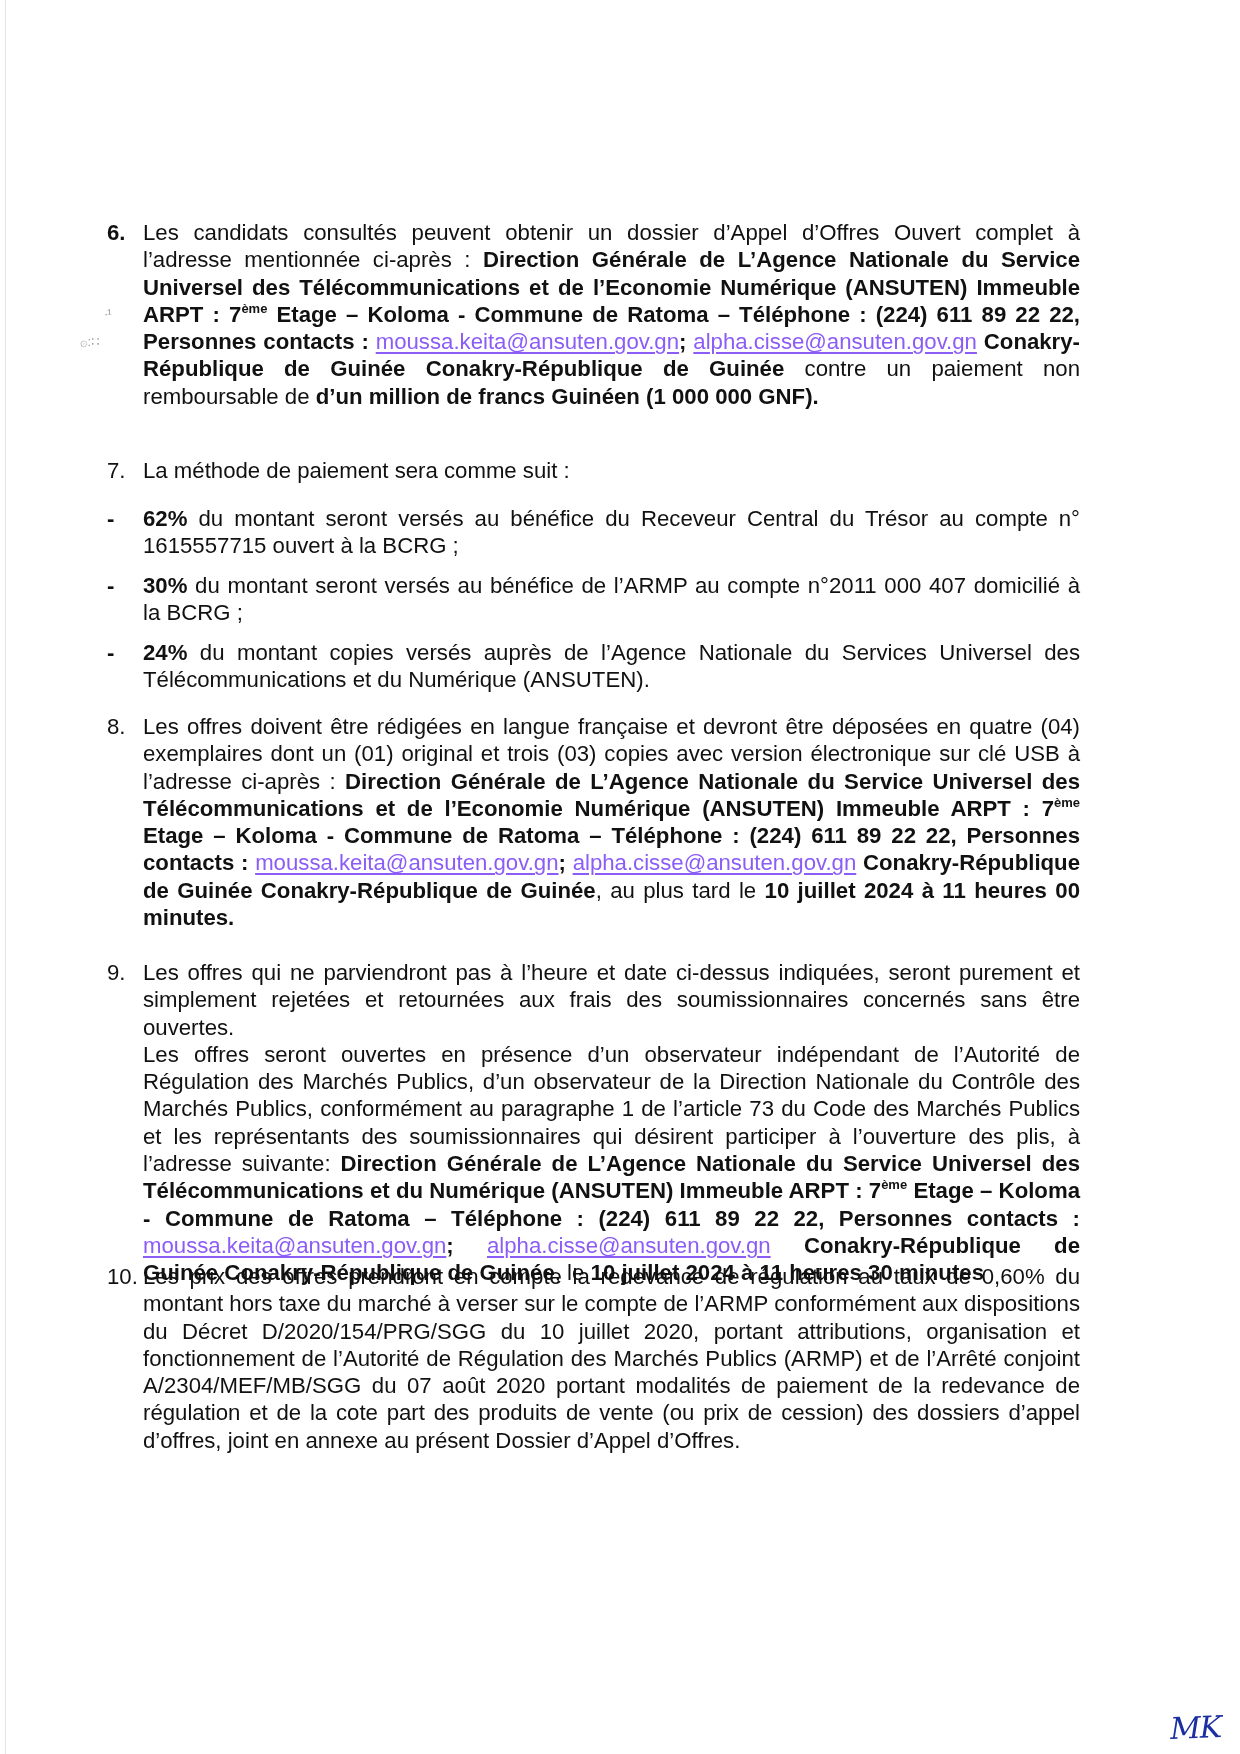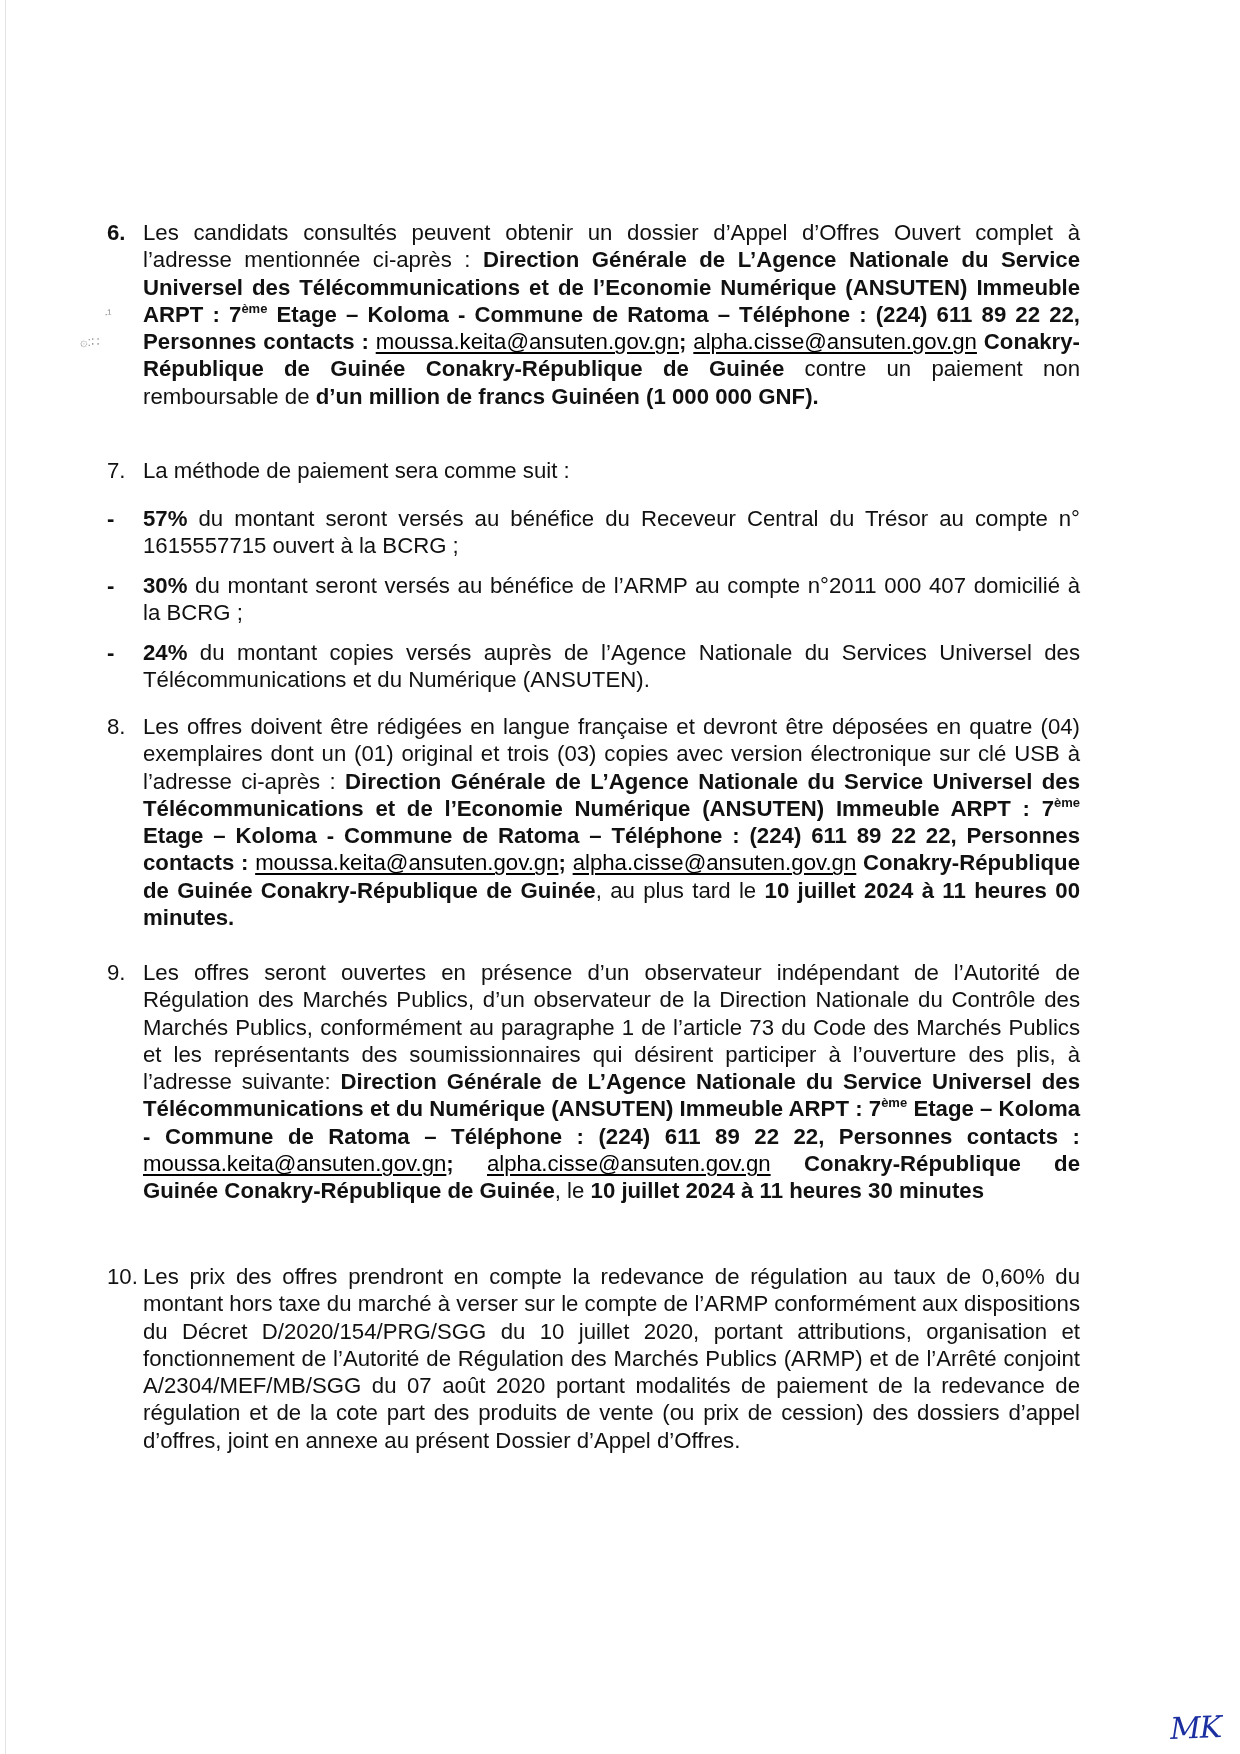--- a/index.html
+++ b/index.html
@@ -7,21 +7,21 @@
          font-family: "Liberation Sans", sans-serif; color: #111111; }
   .edge-line { position: absolute; left: 5px; top: 0; width: 1px; height: 1754px; background: #e4e4e4; }
   .scan-mark { position: absolute; font-size: 13px; color: #9a9a9a; letter-spacing: -1px; }
   .item { position: absolute; left: 107px; width: 973px; font-size: 22.2px; line-height: 27.3px; }
   .num { position: absolute; left: 0; top: 0; }
   .num.bold { font-weight: bold; }
   .body { margin-left: 36px; text-align: justify; text-align-last: left; }
   .body p { margin: 0; }
   b { font-weight: bold; }
   sup { font-size: 13px; line-height: 0; vertical-align: 9px; }
-  a.link { color: #000000; text-decoration: underline; text-decoration-thickness: 1.5px; text-underline-offset: 3px; }
+  a.link { color: #8b5cf6; text-decoration: underline; text-decoration-thickness: 1.5px; text-underline-offset: 3px; }
   .bullet { position: absolute; left: 107px; width: 973px; font-size: 22.2px; line-height: 27.3px; }
   .dash { position: absolute; left: 0; top: 0; font-weight: bold; }
   .initials { position: absolute; left: 1170px; top: 1710px; font-family: "DejaVu Serif", serif; font-size: 30px;
               color: #1b2fa0; font-style: italic; letter-spacing: -1px; transform: rotate(-2deg); }
 </style>
 </head>
 <body>
 
 <div class="edge-line"></div>
 <div class="scan-mark" style="left:104px;top:306px;">·¹</div>
@@ -37,21 +37,21 @@
 <div class="item" style="top:457px;">
   <span class="num">7.</span>
   <div class="body">
     <span>La méthode de paiement sera comme suit :</span>
   </div>
 </div>
 
 <div class="bullet" style="top:505px;">
   <span class="dash">-</span>
   <div class="body">
-    <b>57%</b><span> du montant seront versés au bénéfice du Receveur Central du Trésor au compte n° 1615557715 ouvert à la BCRG ;</span>
+    <b>62%</b><span> du montant seront versés au bénéfice du Receveur Central du Trésor au compte n° 1615557715 ouvert à la BCRG ;</span>
   </div>
 </div>
 
 <div class="bullet" style="top:572px;">
   <span class="dash">-</span>
   <div class="body">
     <b>30%</b><span> du montant seront versés au bénéfice de l’ARMP au compte n°2011 000 407 domicilié à la BCRG ;</span>
   </div>
 </div>
 
@@ -65,20 +65,21 @@
 <div class="item" style="top:713px;">
   <span class="num">8.</span>
   <div class="body">
     <span>Les offres doivent être rédigées en langue française et devront être déposées en quatre (04) exemplaires dont un (01) original et trois (03) copies avec version électronique sur clé USB à l’adresse ci-après : </span><b>Direction Générale de L’Agence Nationale du Service Universel des Télécommunications et de l’Economie Numérique (ANSUTEN) Immeuble ARPT : 7</b><b><sup>ème</sup></b><b> Etage – Koloma - Commune de Ratoma – Téléphone : (224) 611 89 22 22, Personnes contacts : </b><a class="link">moussa.keita@ansuten.gov.gn</a><b>; </b><a class="link">alpha.cisse@ansuten.gov.gn</a><b> Conakry-République de Guinée Conakry-République de Guinée</b><span>, au plus tard le </span><b>10 juillet 2024 à 11 heures 00 minutes</b><b>.</b>
   </div>
 </div>
 
 <div class="item" style="top:959px;">
   <span class="num">9.</span>
   <div class="body">
+    <p>Les offres qui ne parviendront pas à l’heure et date ci-dessus indiquées, seront purement et simplement rejetées et retournées aux frais des soumissionnaires concernés sans être ouvertes.</p>
     <p><span>Les offres seront ouvertes en présence d’un observateur indépendant de l’Autorité de Régulation des Marchés Publics, d’un observateur de la Direction Nationale du Contrôle des Marchés Publics, conformément au paragraphe 1 de l’article 73 du Code des Marchés Publics et les représentants des soumissionnaires qui désirent participer à l’ouverture des plis, à l’adresse suivante: </span><b>Direction Générale de L’Agence Nationale du Service Universel des Télécommunications et du Numérique (ANSUTEN) Immeuble ARPT : 7</b><b><sup>ème</sup></b><b> Etage – Koloma - Commune de Ratoma – Téléphone : (224) 611 89 22 22, Personnes contacts : </b><a class="link">moussa.keita@ansuten.gov.gn</a><b>; </b><a class="link">alpha.cisse@ansuten.gov.gn</a><b> Conakry-République de Guinée Conakry-République de Guinée</b><span>, le </span><b>10 juillet 2024 à 11 heures 30 minutes</b></p>
   </div>
 </div>
 
 <div class="item" style="top:1263px;">
   <span class="num">10.</span>
   <div class="body">
     <span>Les prix des offres prendront en compte la redevance de régulation au taux de 0,60% du montant hors taxe du marché à verser sur le compte de l’ARMP conformément aux dispositions du Décret D/2020/154/PRG/SGG du 10 juillet 2020, portant attributions, organisation et fonctionnement de l’Autorité de Régulation des Marchés Publics (ARMP) et de l’Arrêté conjoint A/2304/MEF/MB/SGG du 07 août 2020 portant modalités de paiement de la redevance de régulation et de la cote part des produits de vente (ou prix de cession) des dossiers d’appel d’offres, joint en annexe au présent Dossier d’Appel d’Offres.</span>
   </div>
 </div>

